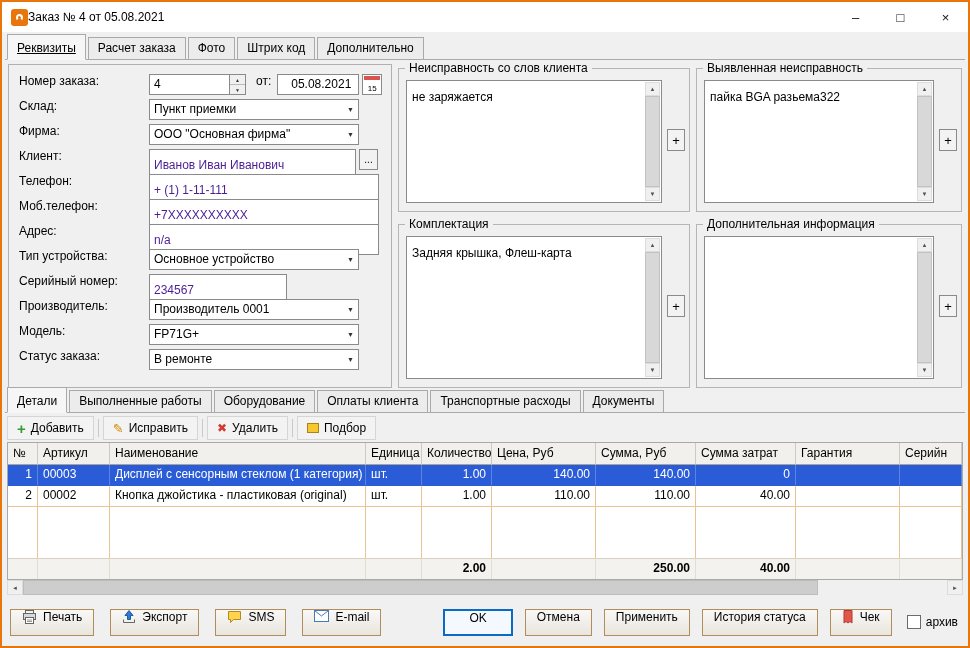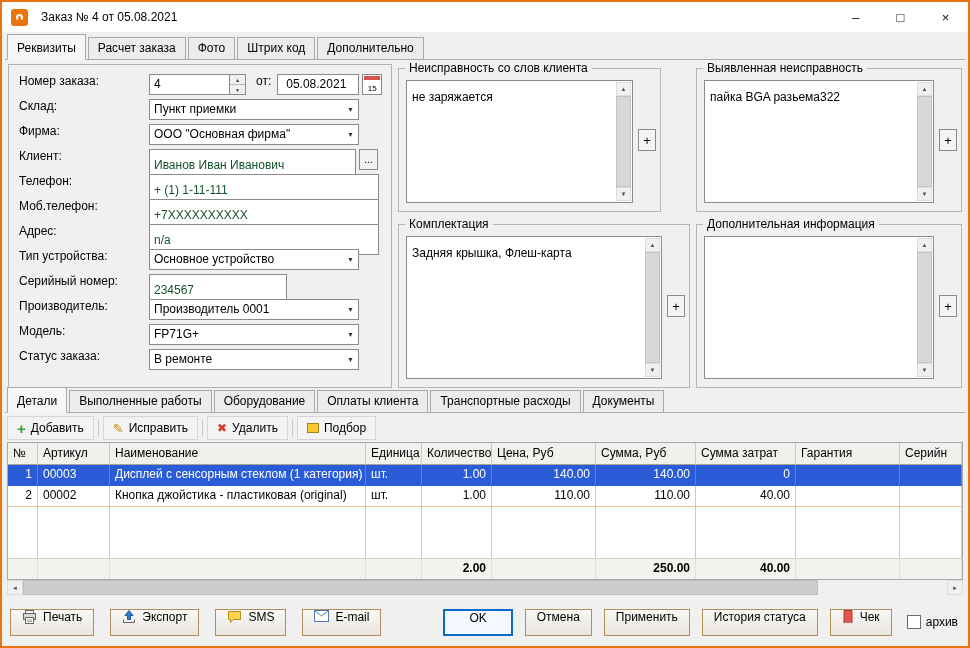--- a/index.html
+++ b/index.html
@@ -5,59 +5,59 @@
   * { box-sizing: border-box; margin:0; padding:0; }
   body { background:#7a7a7a; font-family:"Liberation Sans","DejaVu Sans",sans-serif; }
   .window { position:relative; width:970px; height:648px; background:#f0f0f0;
             border:2px solid #e8760d; overflow:hidden; font-size:12px; color:#000; }
 
   
   .titlebar { position:absolute; left:0; top:0; right:0; height:30px; background:#fff; display:flex; align-items:center; }
   .app-icon { width:17px; height:17px; margin-left:9px; background:#e8760d; border-radius:3px;
               display:flex; align-items:center; justify-content:center; }
   .app-icon i { display:block; width:7px; height:7px; border:2px solid #fff; border-radius:50%; border-bottom-color:transparent; }
-  .title-text { margin-left:13px; }
+  .title-text { margin-left:0; }
   .win-controls { margin-left:auto; display:flex; height:100%; }
   .win-btn { width:45px; height:100%; display:flex; align-items:center; justify-content:center; font-size:13px; color:#111; cursor:default; }
 
   
   .tabbar { position:absolute; display:flex; align-items:flex-end; border-bottom:1px solid #a9a9a9; padding-left:2px; }
   .tabbar.top    { left:3px; right:3px; top:32px;  height:26px; }
   .tabbar.bottom { left:3px; right:3px; top:386px; height:25px; }
   .tab { margin-right:2px; margin-bottom:-1px; padding:3px 9px 4px; border:1px solid #a9a9a9;
          background:#ececec; display:flex; align-items:center; white-space:nowrap; }
   .tab.active { background:#f6f6f6; border-bottom-color:#f6f6f6; padding-top:6px; z-index:2; }
-  .tab.u .tab-label { }
+  .tab.u .tab-label { text-decoration:underline; }
 
   
   .form-panel { position:absolute; left:6px; top:62px; width:384px; height:324px;
                 border:1px solid #b0b0b0; padding:9px 0 0 10px; }
   .frow { display:flex; align-items:flex-start; height:25px; }
   .flabel { width:130px; flex:0 0 130px; }
   .ti { border:1px solid #8a8a8a; height:31px; background:#fff; padding:0 4px;
-        font-size:12px; font-family:inherit; color:#14532d; }
+        font-size:12px; font-family:inherit; color:#4c1d95; }
   .w230 { width:230px; } .w207 { width:207px; } .w138 { width:138px; }
   .combo { width:210px; height:21px; border:1px solid #8a8a8a; background:#fff; display:flex; align-items:stretch; }
   .combo-text { flex:1; padding:2px 4px; white-space:nowrap; overflow:hidden; }
   .combo-arrow { width:15px; display:flex; align-items:center; justify-content:center; font-size:7px; color:#333; }
   .spinner { width:97px; height:21px; border:1px solid #8a8a8a; background:#fff; display:flex; }
   .spin-value { flex:1; padding:2px 4px; }
   .spin-arrows { width:16px; border-left:1px solid #8a8a8a; display:flex; flex-direction:column; }
   .spin-btn { flex:1; font-size:5px; display:flex; align-items:center; justify-content:center; background:#f0f0f0; color:#333; }
   .spin-btn + .spin-btn { border-top:1px solid #bbb; }
   .lbl-ot { margin:0 6px 0 10px; }
-  .datefield { width:82px; height:21px; border:1px solid #8a8a8a; background:#fff; padding:2px 8px; }
+  .datefield { width:82px; height:21px; border:1px solid #8a8a8a; background:#fff; padding:2px 13px; }
   .cal-btn { width:20px; height:21px; margin-left:3px; border:1px solid #8a8a8a; background:#fff; position:relative; }
   .cal-top { position:absolute; top:1px; left:1px; right:1px; height:4px; background:#d9534f; }
   .cal-day { position:absolute; bottom:1px; left:0; right:0; font-size:8px; text-align:center; }
   .browse-btn { width:19px; height:21px; margin-left:3px; border:1px solid #8a8a8a; background:#f2f2f2; font-size:10px; line-height:10px; }
 
   
   .groupbox { position:absolute; border:1px solid #b5b5b5; }
-  .gb-cf { left:396px; top:66px;  width:263px; height:144px; }
+  .gb-cf { left:396px; top:66px;  width:292px; height:144px; }
   .gb-df { left:694px; top:66px;  width:266px; height:144px; }
   .gb-co { left:396px; top:222px; width:292px; height:164px; }
   .gb-ai { left:694px; top:222px; width:266px; height:164px; }
   .gb-title { position:absolute; top:-8px; left:6px; background:#f0f0f0; padding:0 4px; white-space:nowrap; }
   .gb-text { position:absolute; left:7px; top:11px; right:27px; bottom:8px; border:1px solid #8a8a8a; background:#fff; }
   .gb-content { position:absolute; left:0; top:0; right:16px; bottom:0; padding:9px 5px; overflow:hidden; }
   .vscroll { position:absolute; top:1px; right:1px; bottom:1px; width:15px; background:#f2f2f2; display:flex; flex-direction:column; }
   .vs-btn { height:14px; display:flex; align-items:center; justify-content:center; font-size:6px; color:#505050; background:#f0f0f0; border:1px solid #dcdcdc; }
   .vs-thumb { flex:1; background:#d8d8d8; border:1px solid #c2c2c2; }
   .plus-btn { position:absolute; right:4px; top:calc(50% - 11px); width:18px; height:22px;

